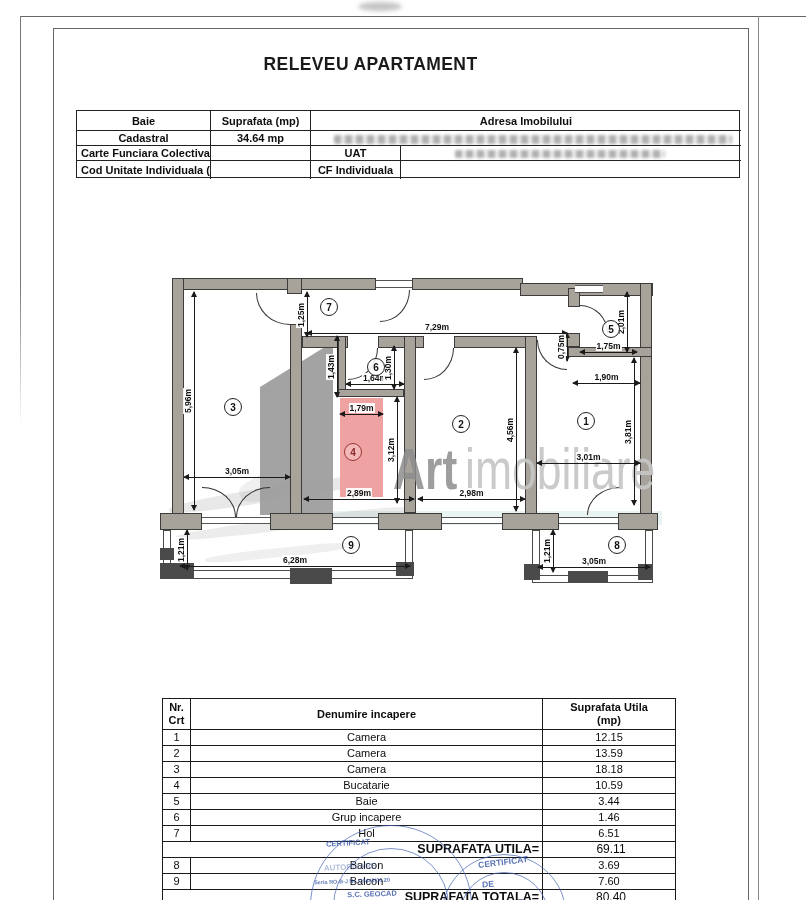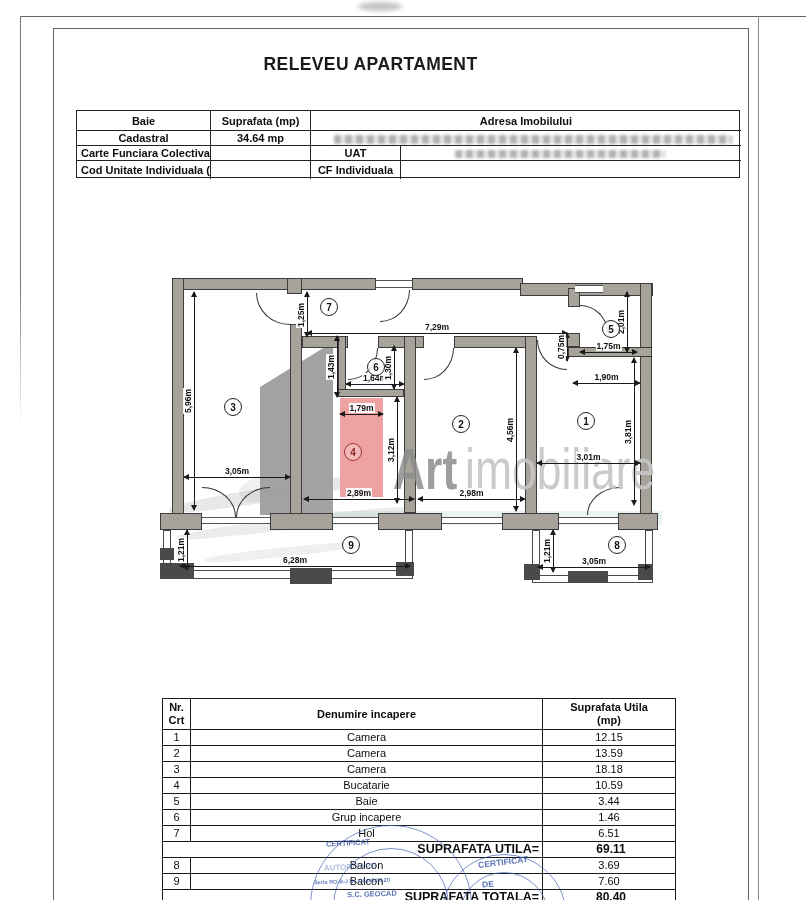--- a/index.html
+++ b/index.html
@@ -57,21 +57,21 @@
   .wm-bold{font-weight:bold;color:#8d8d8d;opacity:.85;}
   .wm-light{color:#c6c6c6;opacity:.92;margin-left:10px;}
   #plan-over{position:absolute;left:0;top:0;width:811px;height:900px;z-index:3;}
   
   #rooms-table{position:absolute;left:162px;top:698px;width:513px;z-index:4;
                border-collapse:collapse;table-layout:fixed;font-family:"Liberation Sans",sans-serif;}
   #rooms-table td,#rooms-table th{border:1.4px solid #1a1a1a;padding:0;font-size:11px;
                text-align:center;height:15px;line-height:13px;color:#0d0d0d;overflow:hidden;}
   #rooms-table th{font-weight:bold;height:30px;line-height:13px;}
   .sumlab{text-align:right !important;font-weight:bold;font-size:12.5px !important;padding-right:3px !important;}
-  .sumval{text-align:center;font-weight:bold;font-size:12px !important;padding-left:4px !important;}
+  .sumval{text-align:center;font-weight:normal;font-size:12px !important;padding-left:4px !important;}
   
   #stamps{position:absolute;left:0;top:0;width:811px;height:900px;z-index:6;pointer-events:none;}
   .stamp-c{position:absolute;border:1.5px solid rgba(70,100,180,.7);border-radius:50%;}
   .stamp-t{position:absolute;color:rgba(52,82,162,.95);font-weight:bold;white-space:nowrap;}
   #smudge{position:absolute;left:358px;top:2px;width:44px;height:9px;border-radius:50%;
           background:rgba(90,90,90,.35);filter:blur(2px);}
 </style>
 </head>
 <body>
 

